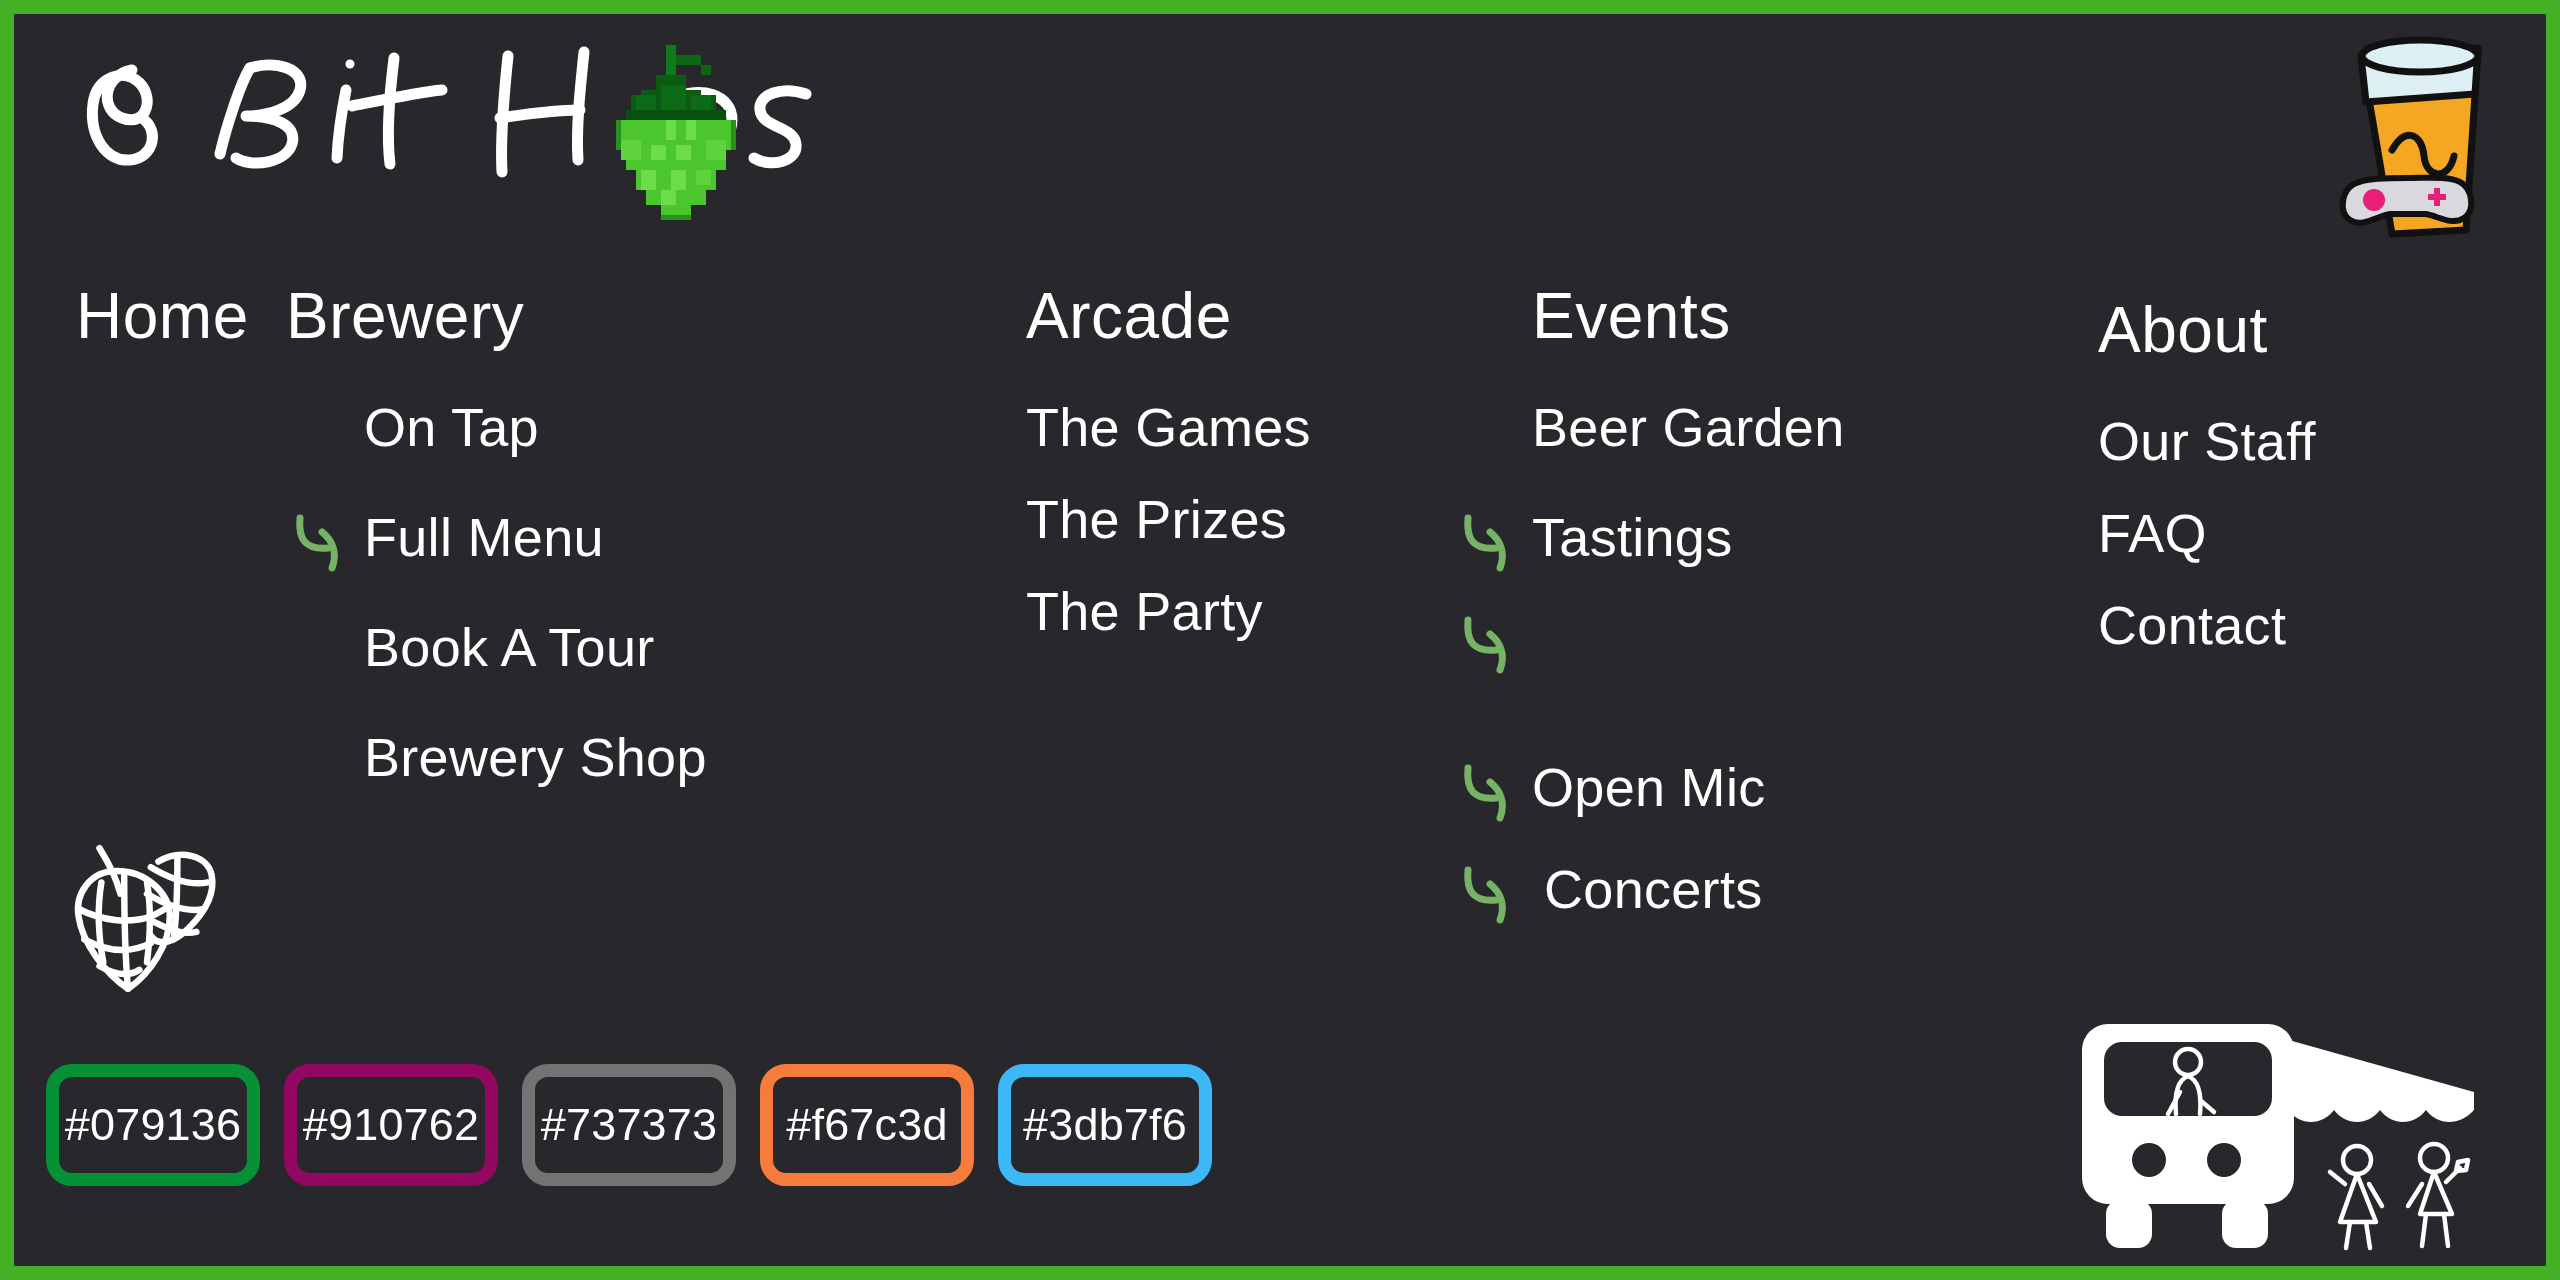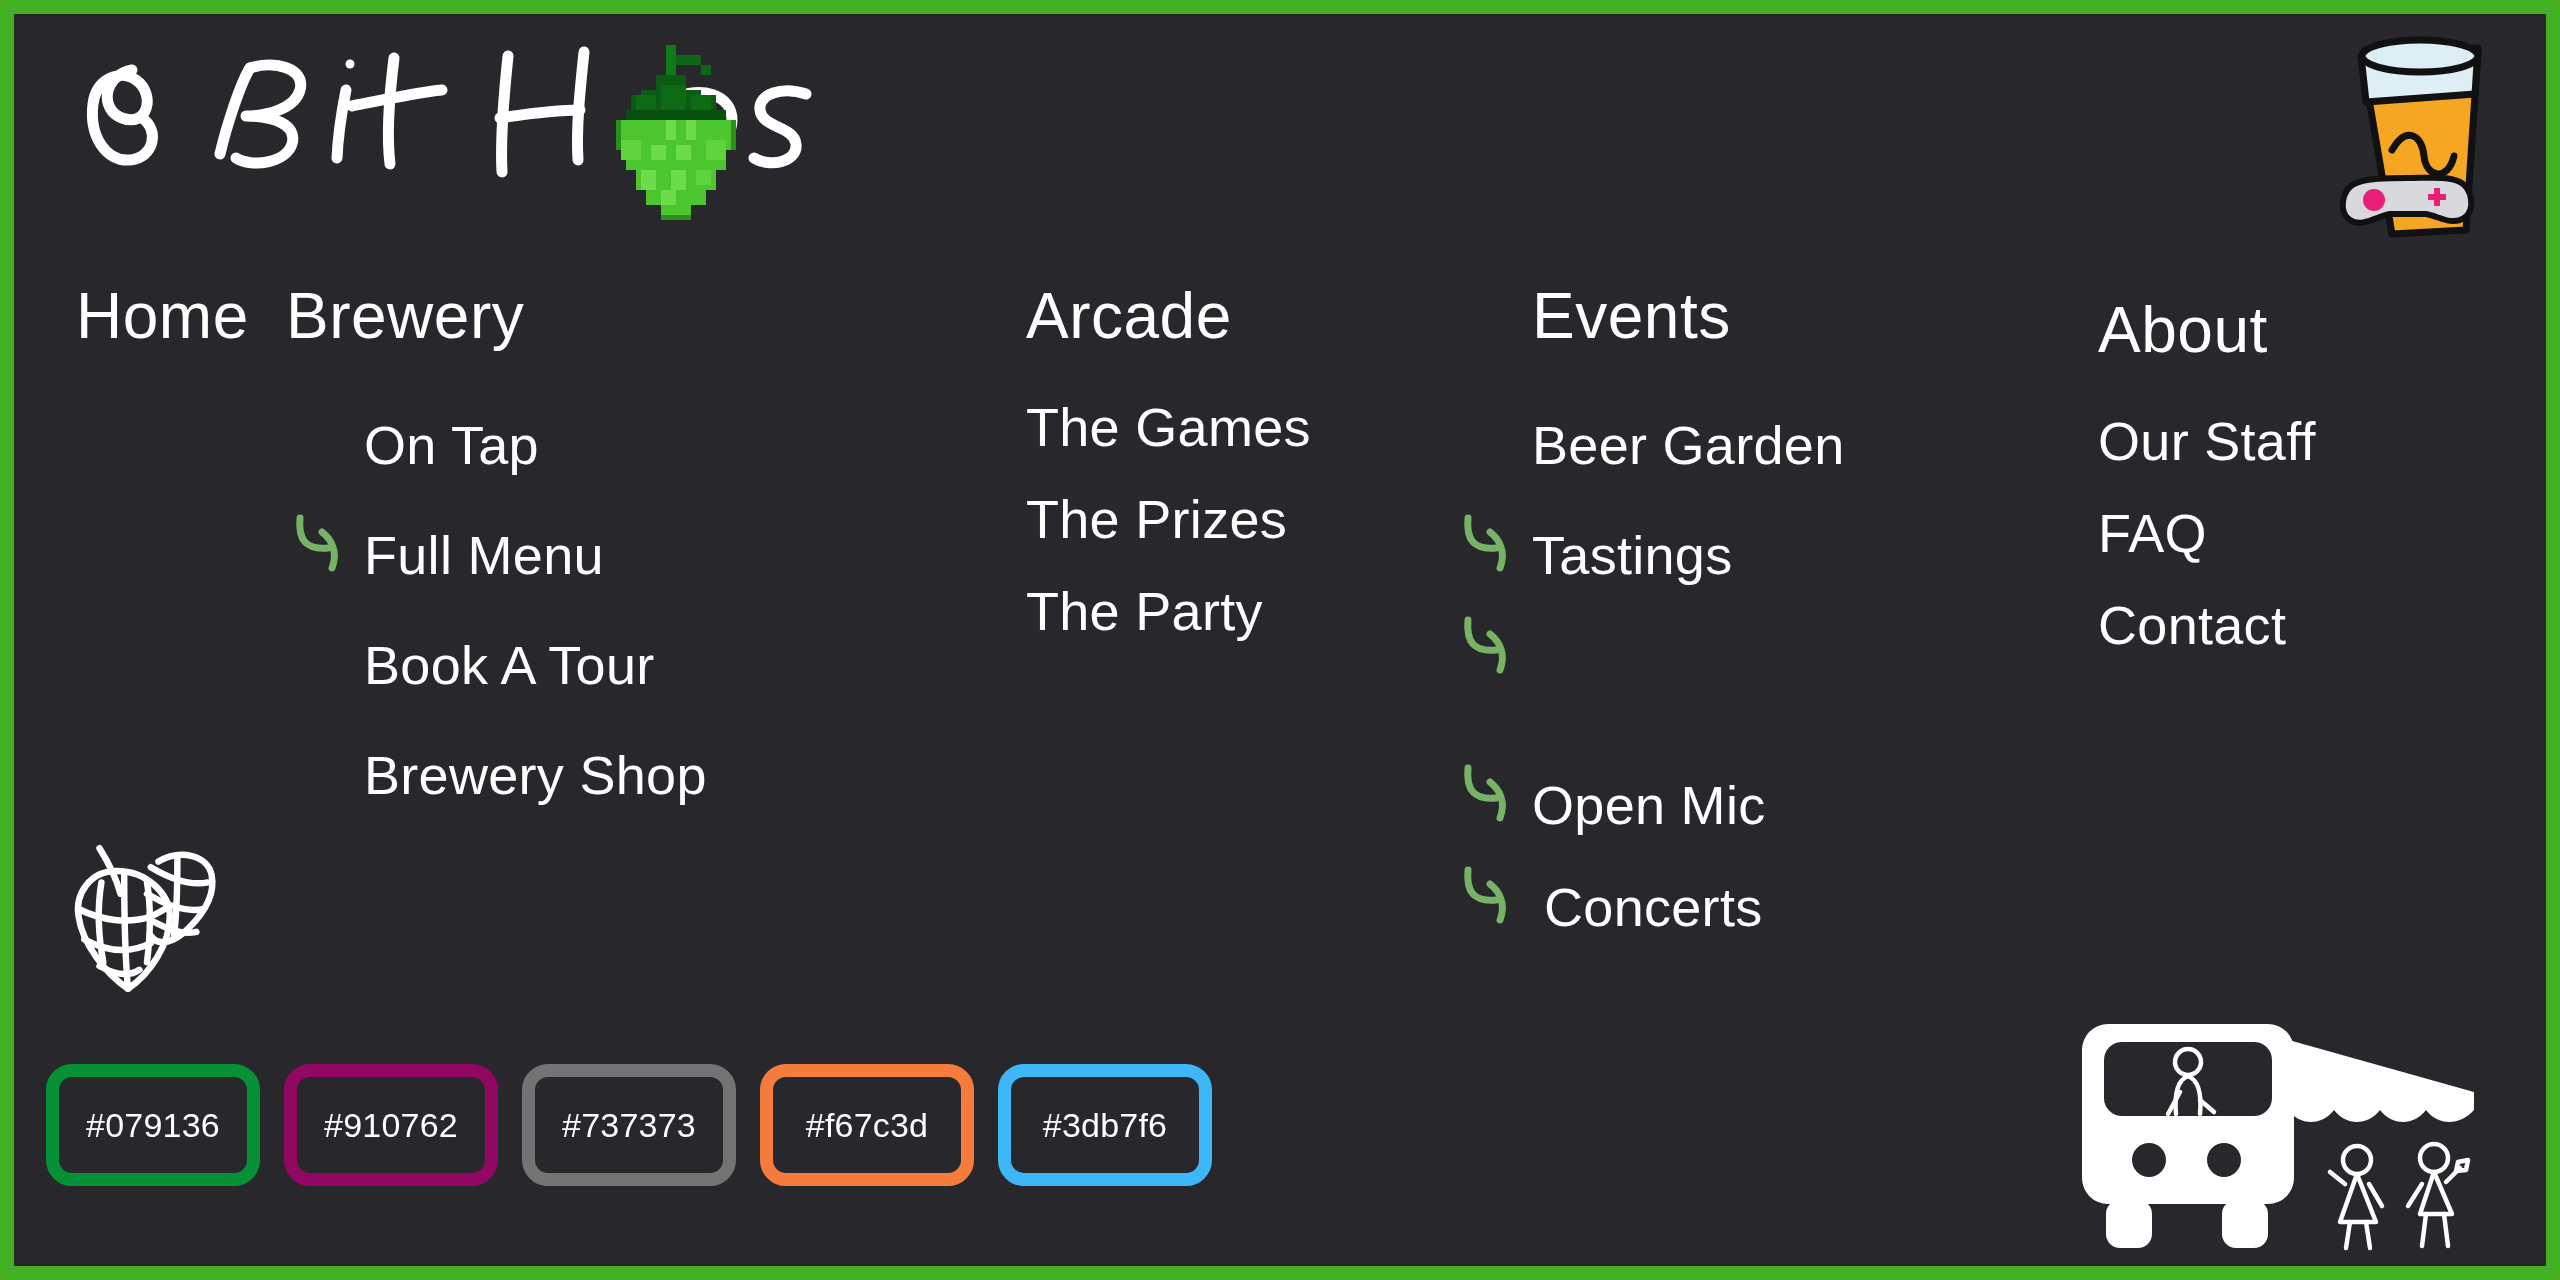--- a/index.html
+++ b/index.html
@@ -39,21 +39,21 @@
   }
   .nav-item {
     color: #ffffff;
     font-size: 54px;
     font-weight: 400;
     letter-spacing: 0.3px;
     white-space: nowrap;
     line-height: 1;
     position: relative;
   }
-  .row { position: relative; display: flex; align-items: flex-end; }
+  .row { position: relative; display: flex; align-items: flex-start; }
   .arrow-slot { width: 78px; height: 72px; flex: 0 0 78px; position: relative; }
   .arrow-slot svg { position:absolute; left: 2px; top: 0px; }
 
   
   .gap-title { height: 52px; }
   .gap-item  { height: 38px; }
   .gap-item-s{ height: 30px; }
 
   
   #hop-outline { position: absolute; left: 38px; top: 800px; width: 190px; height: 190px; }
@@ -68,21 +68,21 @@
   }
   .swatch {
     width: 214px; height: 122px;
     border-radius: 26px;
     border-width: 13px; border-style: solid;
     display: flex; align-items: center; justify-content: center;
     background: #27272c;
   }
   .swatch span {
     color: #ffffff;
-    font-size: 34px;
+    font-size: 45px;
     letter-spacing: 0.2px;
     white-space: nowrap;
   }
 </style>
 </head>
 <body>
 
 <div id="board">
 
   <div id="logo">

